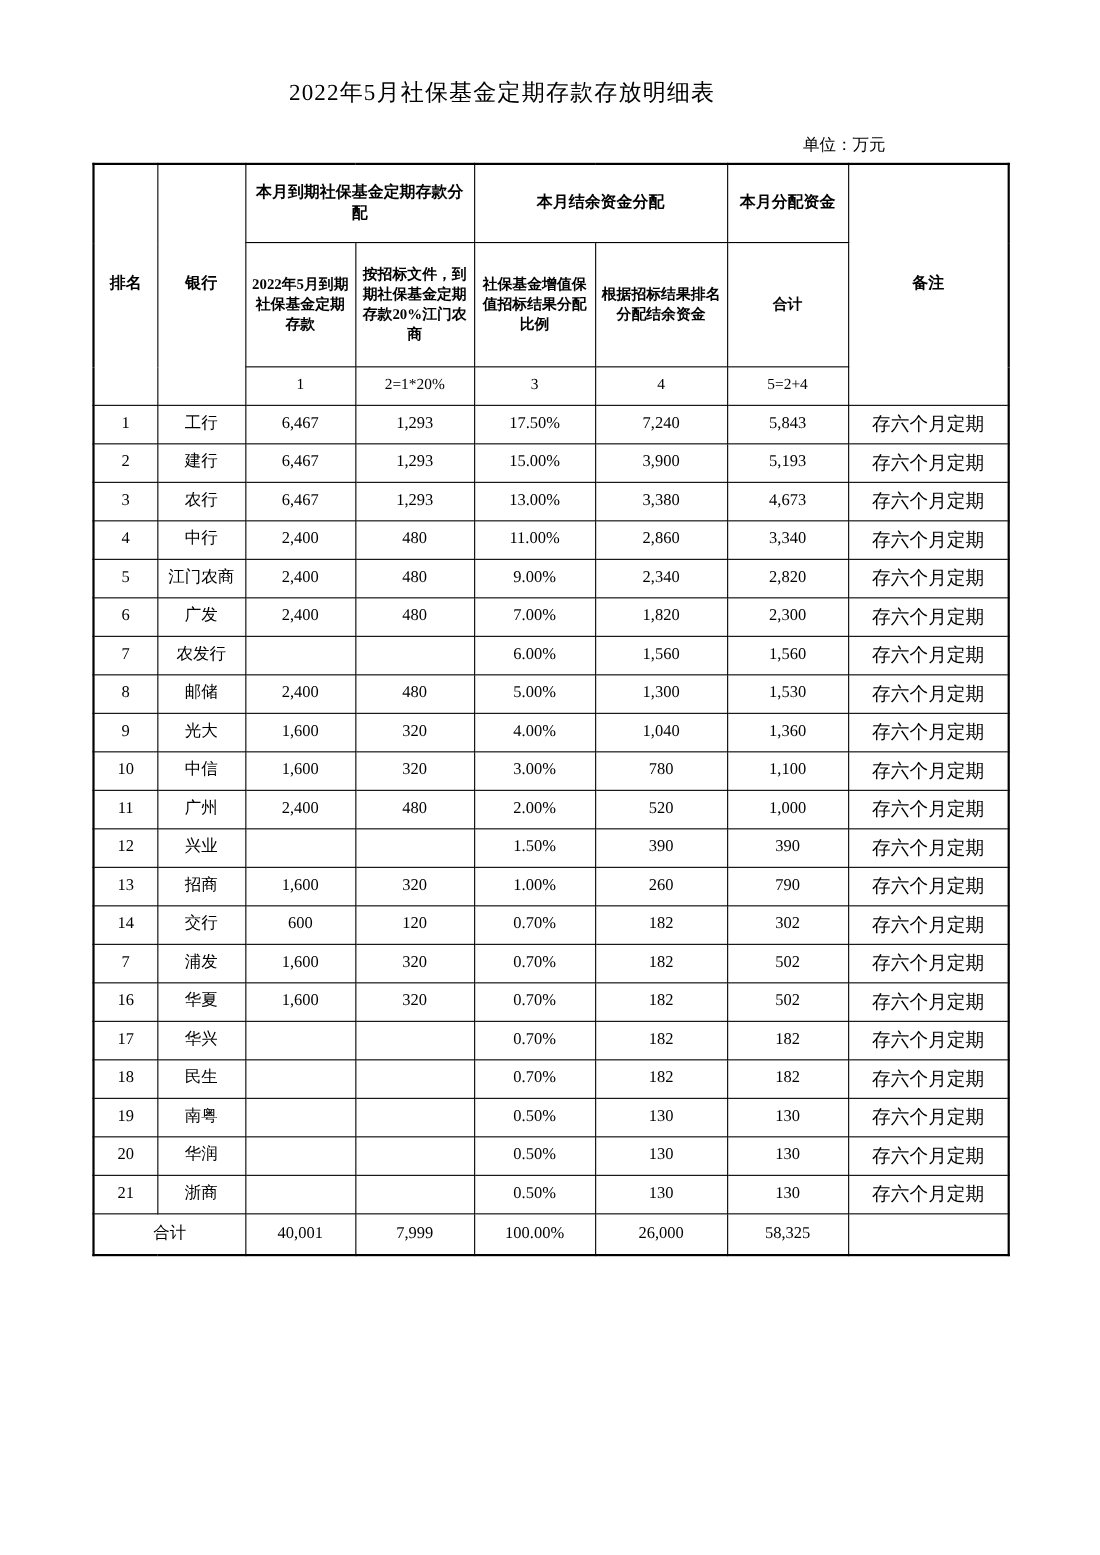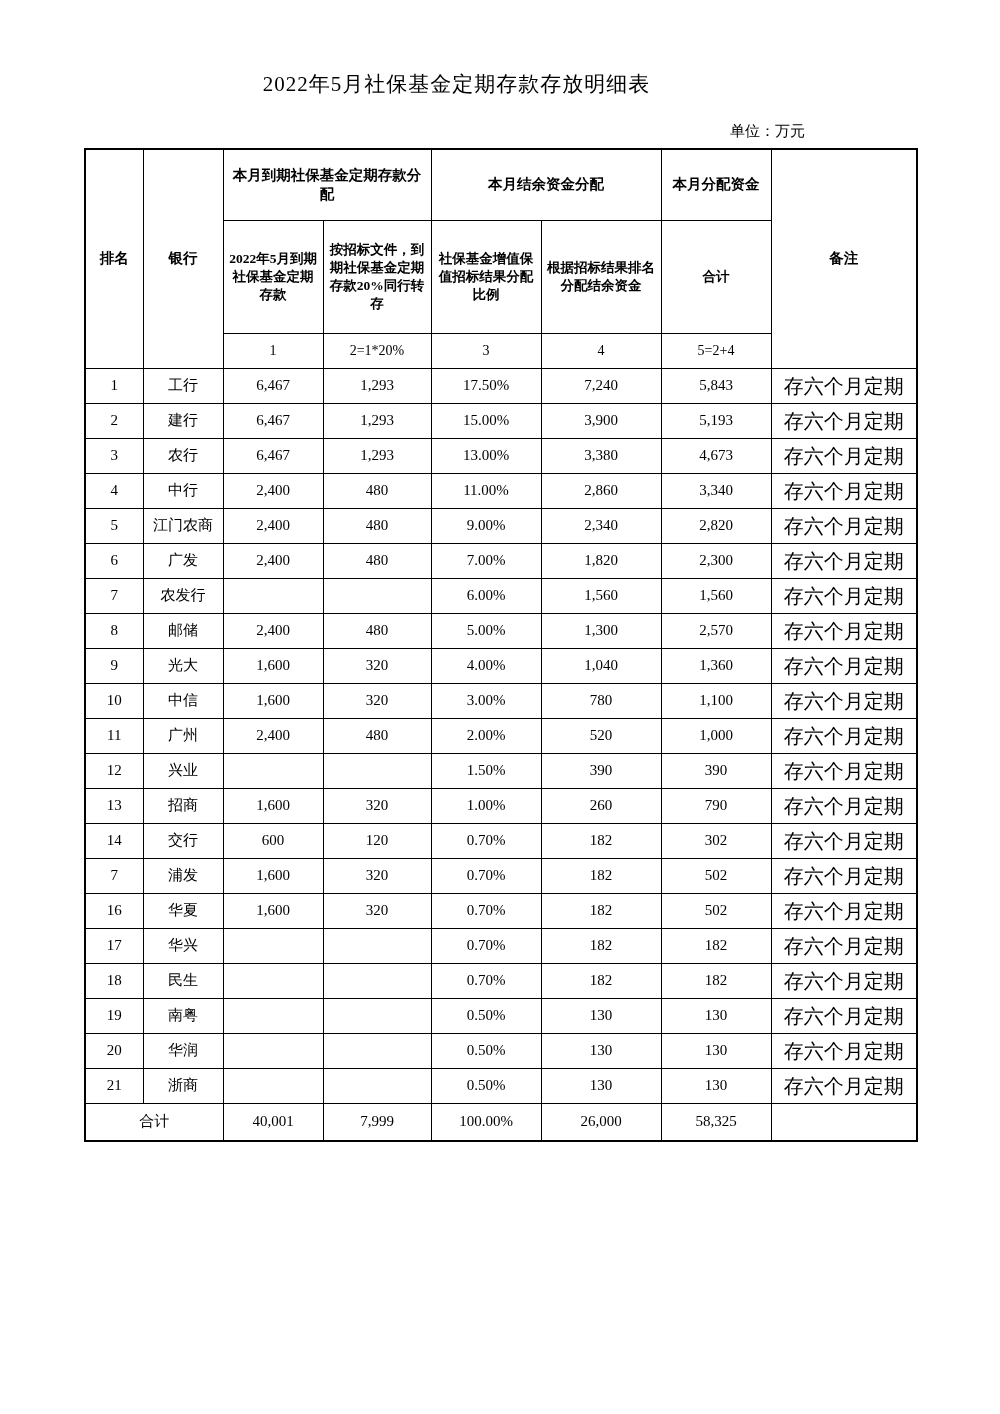--- a/index.html
+++ b/index.html
@@ -80,21 +80,21 @@
   .cell-bank { width: 80px; }
   .cell-c1   { width: 100px; }
   .cell-c2   { width: 108px; }
   .cell-c3   { width: 110px; }
   .cell-c4   { width: 120px; }
   .cell-c5   { width: 110px; }
   .cell-note { width: 146px; }
   .band-top td { height: 66px; }
   .band-mid td { height: 108px; }
   .totals td { height: 32px; font-size: 15px; }
-  .note-cell { font-size: 20px; margin-top: 40px; }
+  .note-cell { font-size: 17px; margin-top: 40px; }
 </style>
 </head>
 <body>
 
 <div class="page">
 
   <h1 class="doc-title">2022年5月社保基金定期存款存放明细表</h1>
 
   <div class="unit-line">单位：万元</div>
 
@@ -116,21 +116,21 @@
           <td rowspan="3" class="hband">排名</td>
           <td rowspan="3" class="hband">银行</td>
           <td colspan="2" class="hband">本月到期社保基金定期存款分配</td>
           <td colspan="2" class="hband">本月结余资金分配</td>
           <td class="hband">本月分配资金</td>
           <td rowspan="3" class="hband">备注</td>
         </tr>
 
         <tr class="band-mid">
           <td class="hsub">2022年5月到期社保基金定期存款</td>
-          <td class="hsub">按招标文件，到期社保基金定期存款20%同行转存</td>
+          <td class="hsub">按招标文件，到期社保基金定期存款20%江门农商</td>
           <td class="hsub">社保基金增值保值招标结果分配比例</td>
           <td class="hsub">根据招标结果排名分配结余资金</td>
           <td class="hsub">合计</td>
         </tr>
 
         <tr>
           <td class="hnum">1</td>
           <td class="hnum">2=1*20%</td>
           <td class="hnum">3</td>
           <td class="hnum">4</td>
@@ -207,21 +207,21 @@
             <td class="rowcell">1,560</td>
             <td class="rowcell note-cell">存六个月定期</td>
           </tr>
           <tr class="rowcell">
             <td class="rowcell">8</td>
             <td class="rowcell">邮储</td>
             <td class="rowcell">2,400</td>
             <td class="rowcell">480</td>
             <td class="rowcell">5.00%</td>
             <td class="rowcell">1,300</td>
-            <td class="rowcell">2,570</td>
+            <td class="rowcell">1,530</td>
             <td class="rowcell note-cell">存六个月定期</td>
           </tr>
           <tr class="rowcell">
             <td class="rowcell">9</td>
             <td class="rowcell">光大</td>
             <td class="rowcell">1,600</td>
             <td class="rowcell">320</td>
             <td class="rowcell">4.00%</td>
             <td class="rowcell">1,040</td>
             <td class="rowcell">1,360</td>

